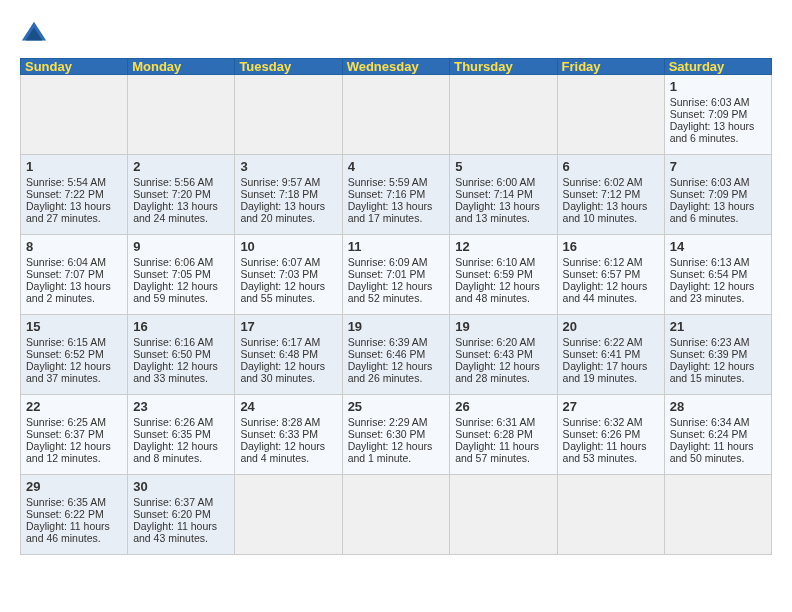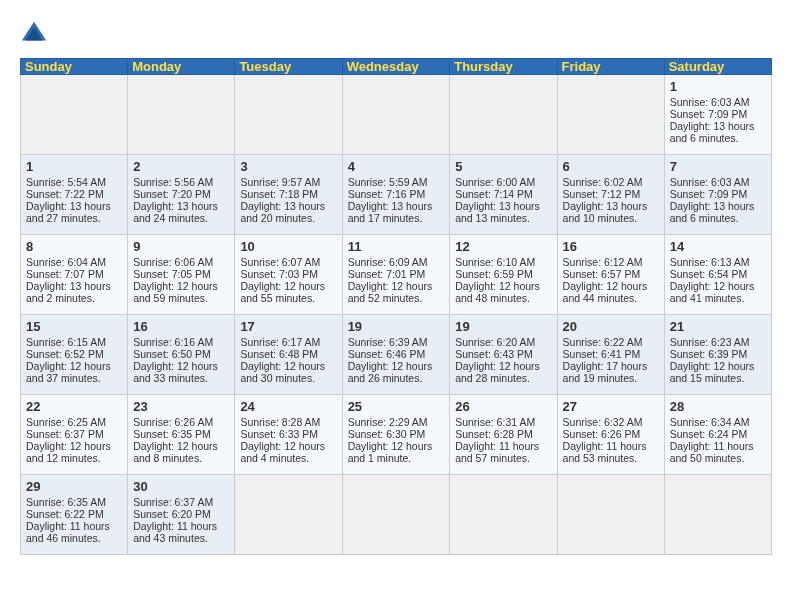--- a/index.html
+++ b/index.html
@@ -137,21 +137,21 @@
         <td><span class="day-num">6</span><span>Sunrise: 6:02 AM</span><br><span>Sunset: 7:12 PM</span><br><span>Daylight: 13 hours and 10 minutes.</span></td>
         <td><span class="day-num">7</span><span>Sunrise: 6:03 AM</span><br><span>Sunset: 7:09 PM</span><br><span>Daylight: 13 hours and 6 minutes.</span></td>
       </tr>
       <tr>
         <td><span class="day-num">8</span><span>Sunrise: 6:04 AM</span><br><span>Sunset: 7:07 PM</span><br><span>Daylight: 13 hours and 2 minutes.</span></td>
         <td><span class="day-num">9</span><span>Sunrise: 6:06 AM</span><br><span>Sunset: 7:05 PM</span><br><span>Daylight: 12 hours and 59 minutes.</span></td>
         <td><span class="day-num">10</span><span>Sunrise: 6:07 AM</span><br><span>Sunset: 7:03 PM</span><br><span>Daylight: 12 hours and 55 minutes.</span></td>
         <td><span class="day-num">11</span><span>Sunrise: 6:09 AM</span><br><span>Sunset: 7:01 PM</span><br><span>Daylight: 12 hours and 52 minutes.</span></td>
         <td><span class="day-num">12</span><span>Sunrise: 6:10 AM</span><br><span>Sunset: 6:59 PM</span><br><span>Daylight: 12 hours and 48 minutes.</span></td>
         <td><span class="day-num">16</span><span>Sunrise: 6:12 AM</span><br><span>Sunset: 6:57 PM</span><br><span>Daylight: 12 hours and 44 minutes.</span></td>
-        <td><span class="day-num">14</span><span>Sunrise: 6:13 AM</span><br><span>Sunset: 6:54 PM</span><br><span>Daylight: 12 hours and 41 minutes.</span></td>
+        <td><span class="day-num">14</span><span>Sunrise: 6:13 AM</span><br><span>Sunset: 6:54 PM</span><br><span>Daylight: 12 hours and 23 minutes.</span></td>
       </tr>
       <tr>
         <td><span class="day-num">15</span><span>Sunrise: 6:15 AM</span><br><span>Sunset: 6:52 PM</span><br><span>Daylight: 12 hours and 37 minutes.</span></td>
         <td><span class="day-num">16</span><span>Sunrise: 6:16 AM</span><br><span>Sunset: 6:50 PM</span><br><span>Daylight: 12 hours and 33 minutes.</span></td>
         <td><span class="day-num">17</span><span>Sunrise: 6:17 AM</span><br><span>Sunset: 6:48 PM</span><br><span>Daylight: 12 hours and 30 minutes.</span></td>
         <td><span class="day-num">19</span><span>Sunrise: 6:39 AM</span><br><span>Sunset: 6:46 PM</span><br><span>Daylight: 12 hours and 26 minutes.</span></td>
         <td><span class="day-num">19</span><span>Sunrise: 6:20 AM</span><br><span>Sunset: 6:43 PM</span><br><span>Daylight: 12 hours and 28 minutes.</span></td>
         <td><span class="day-num">20</span><span>Sunrise: 6:22 AM</span><br><span>Sunset: 6:41 PM</span><br><span>Daylight: 17 hours and 19 minutes.</span></td>
         <td><span class="day-num">21</span><span>Sunrise: 6:23 AM</span><br><span>Sunset: 6:39 PM</span><br><span>Daylight: 12 hours and 15 minutes.</span></td>
       </tr>

